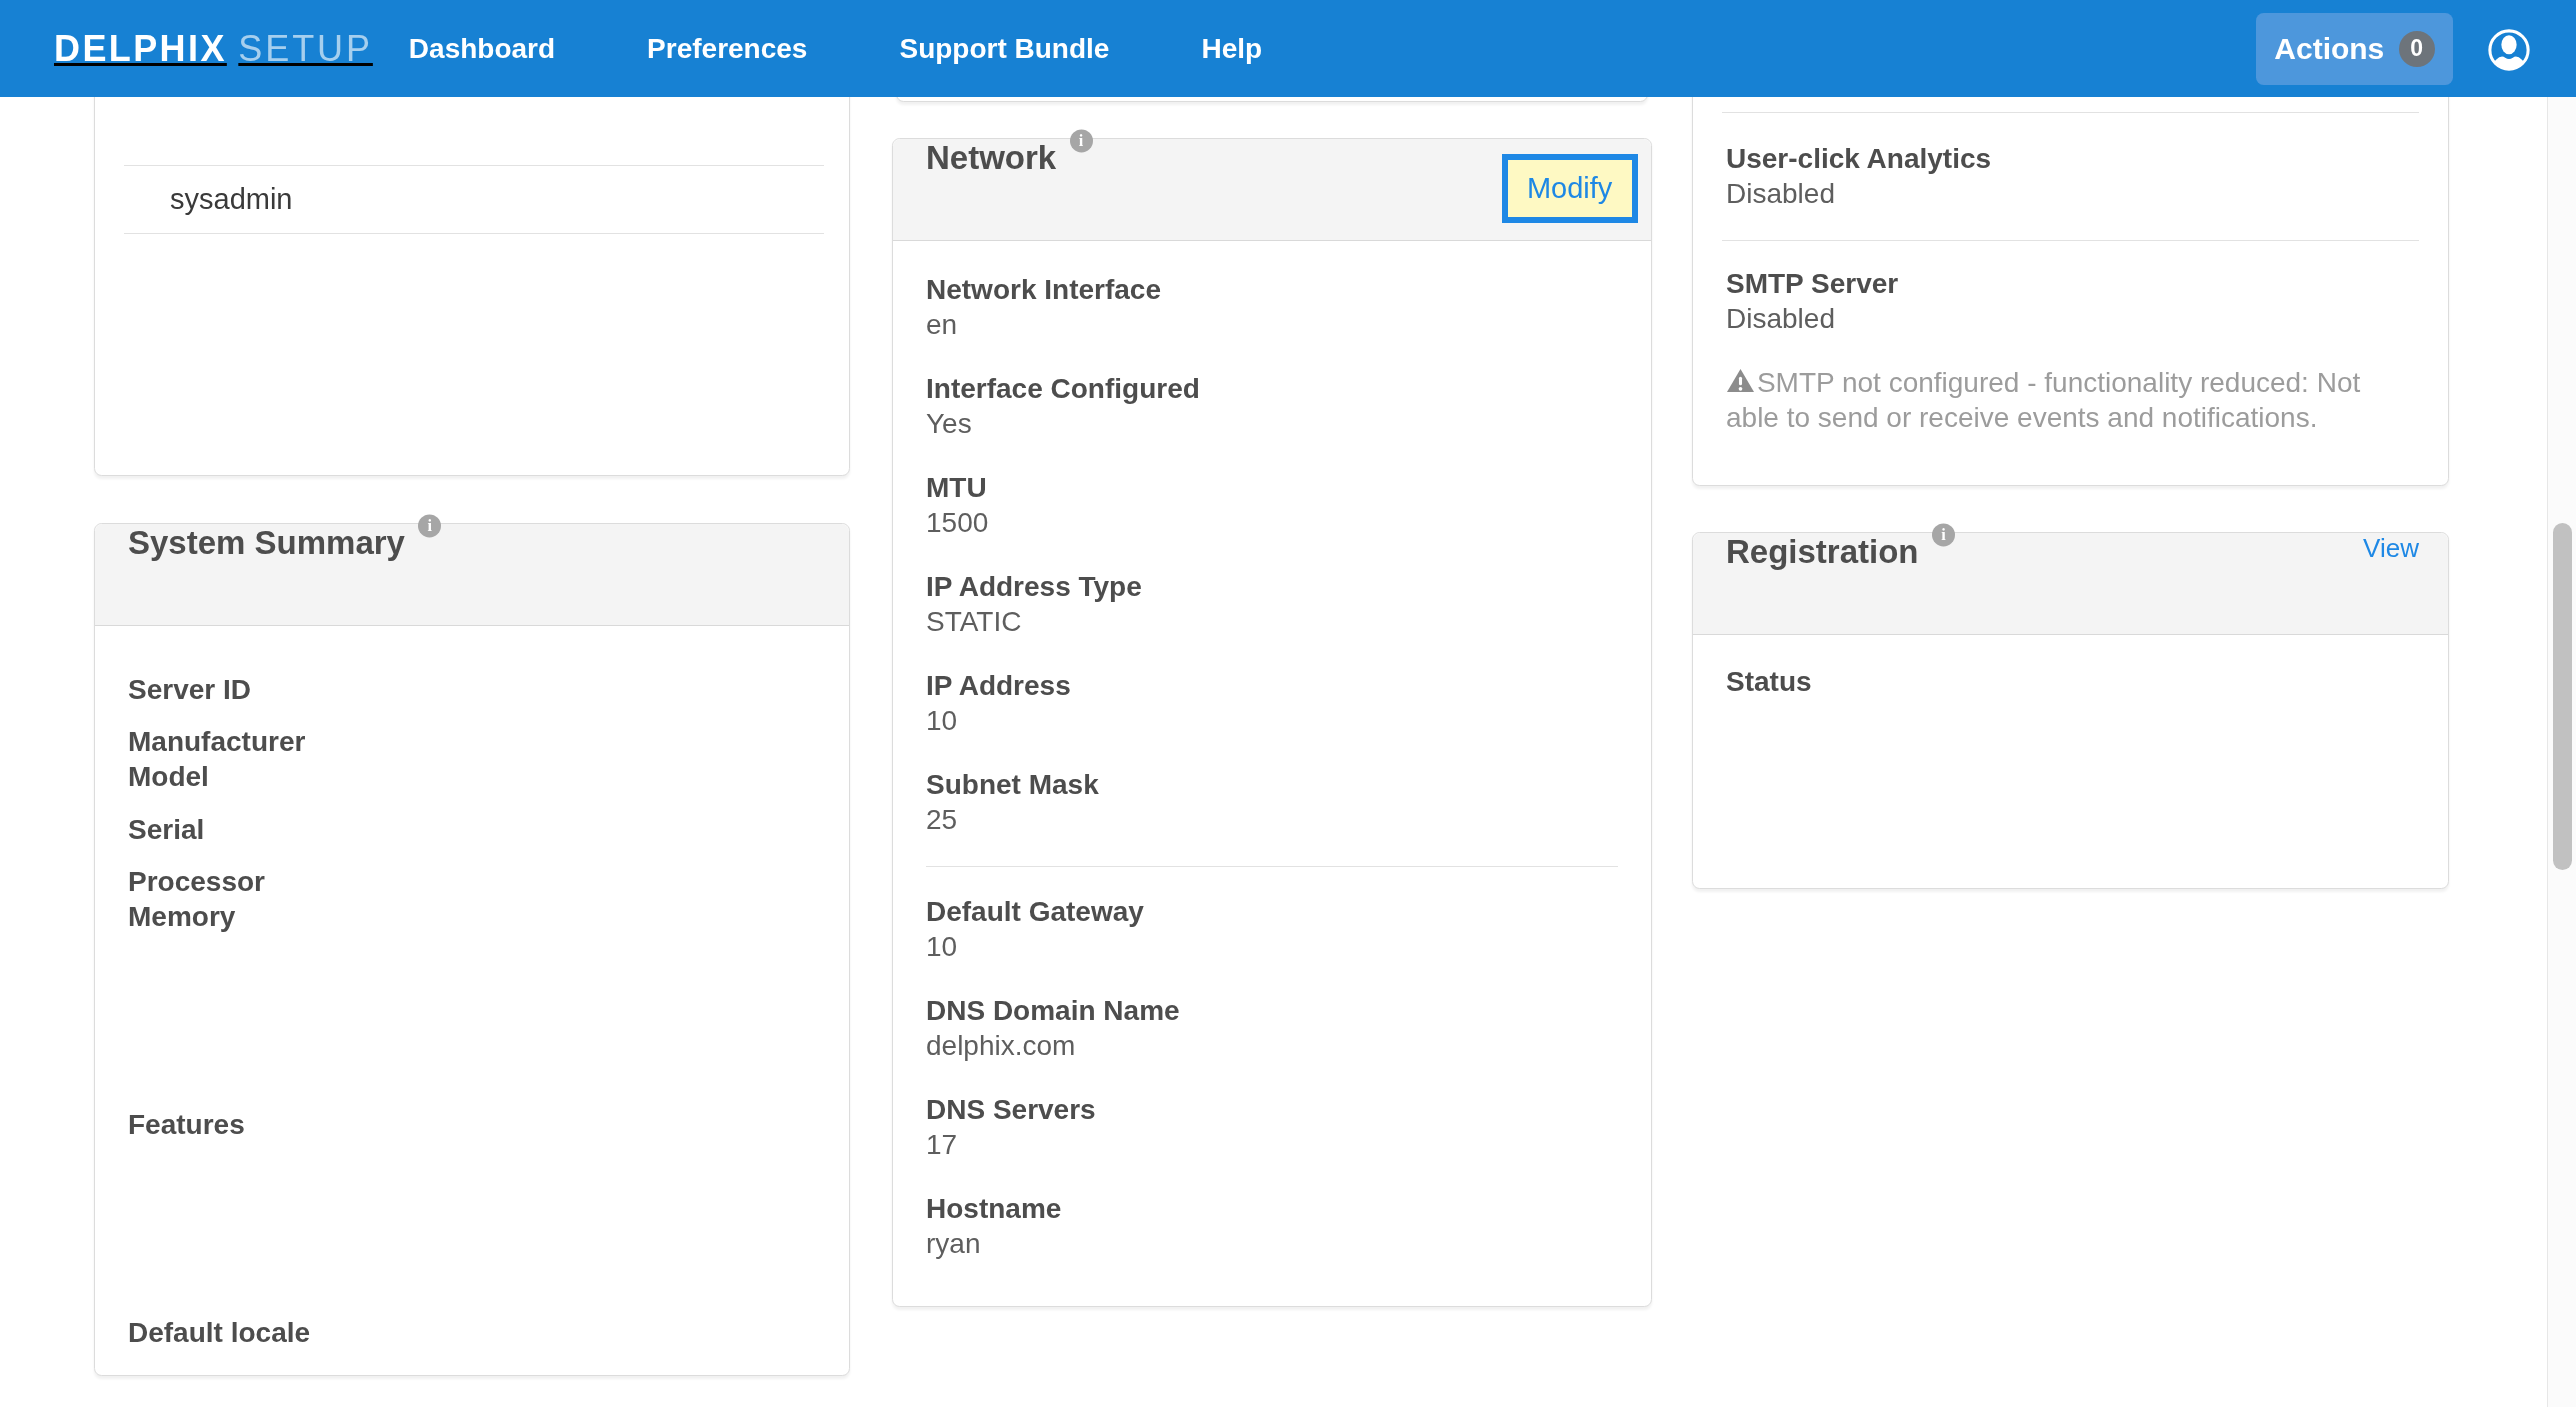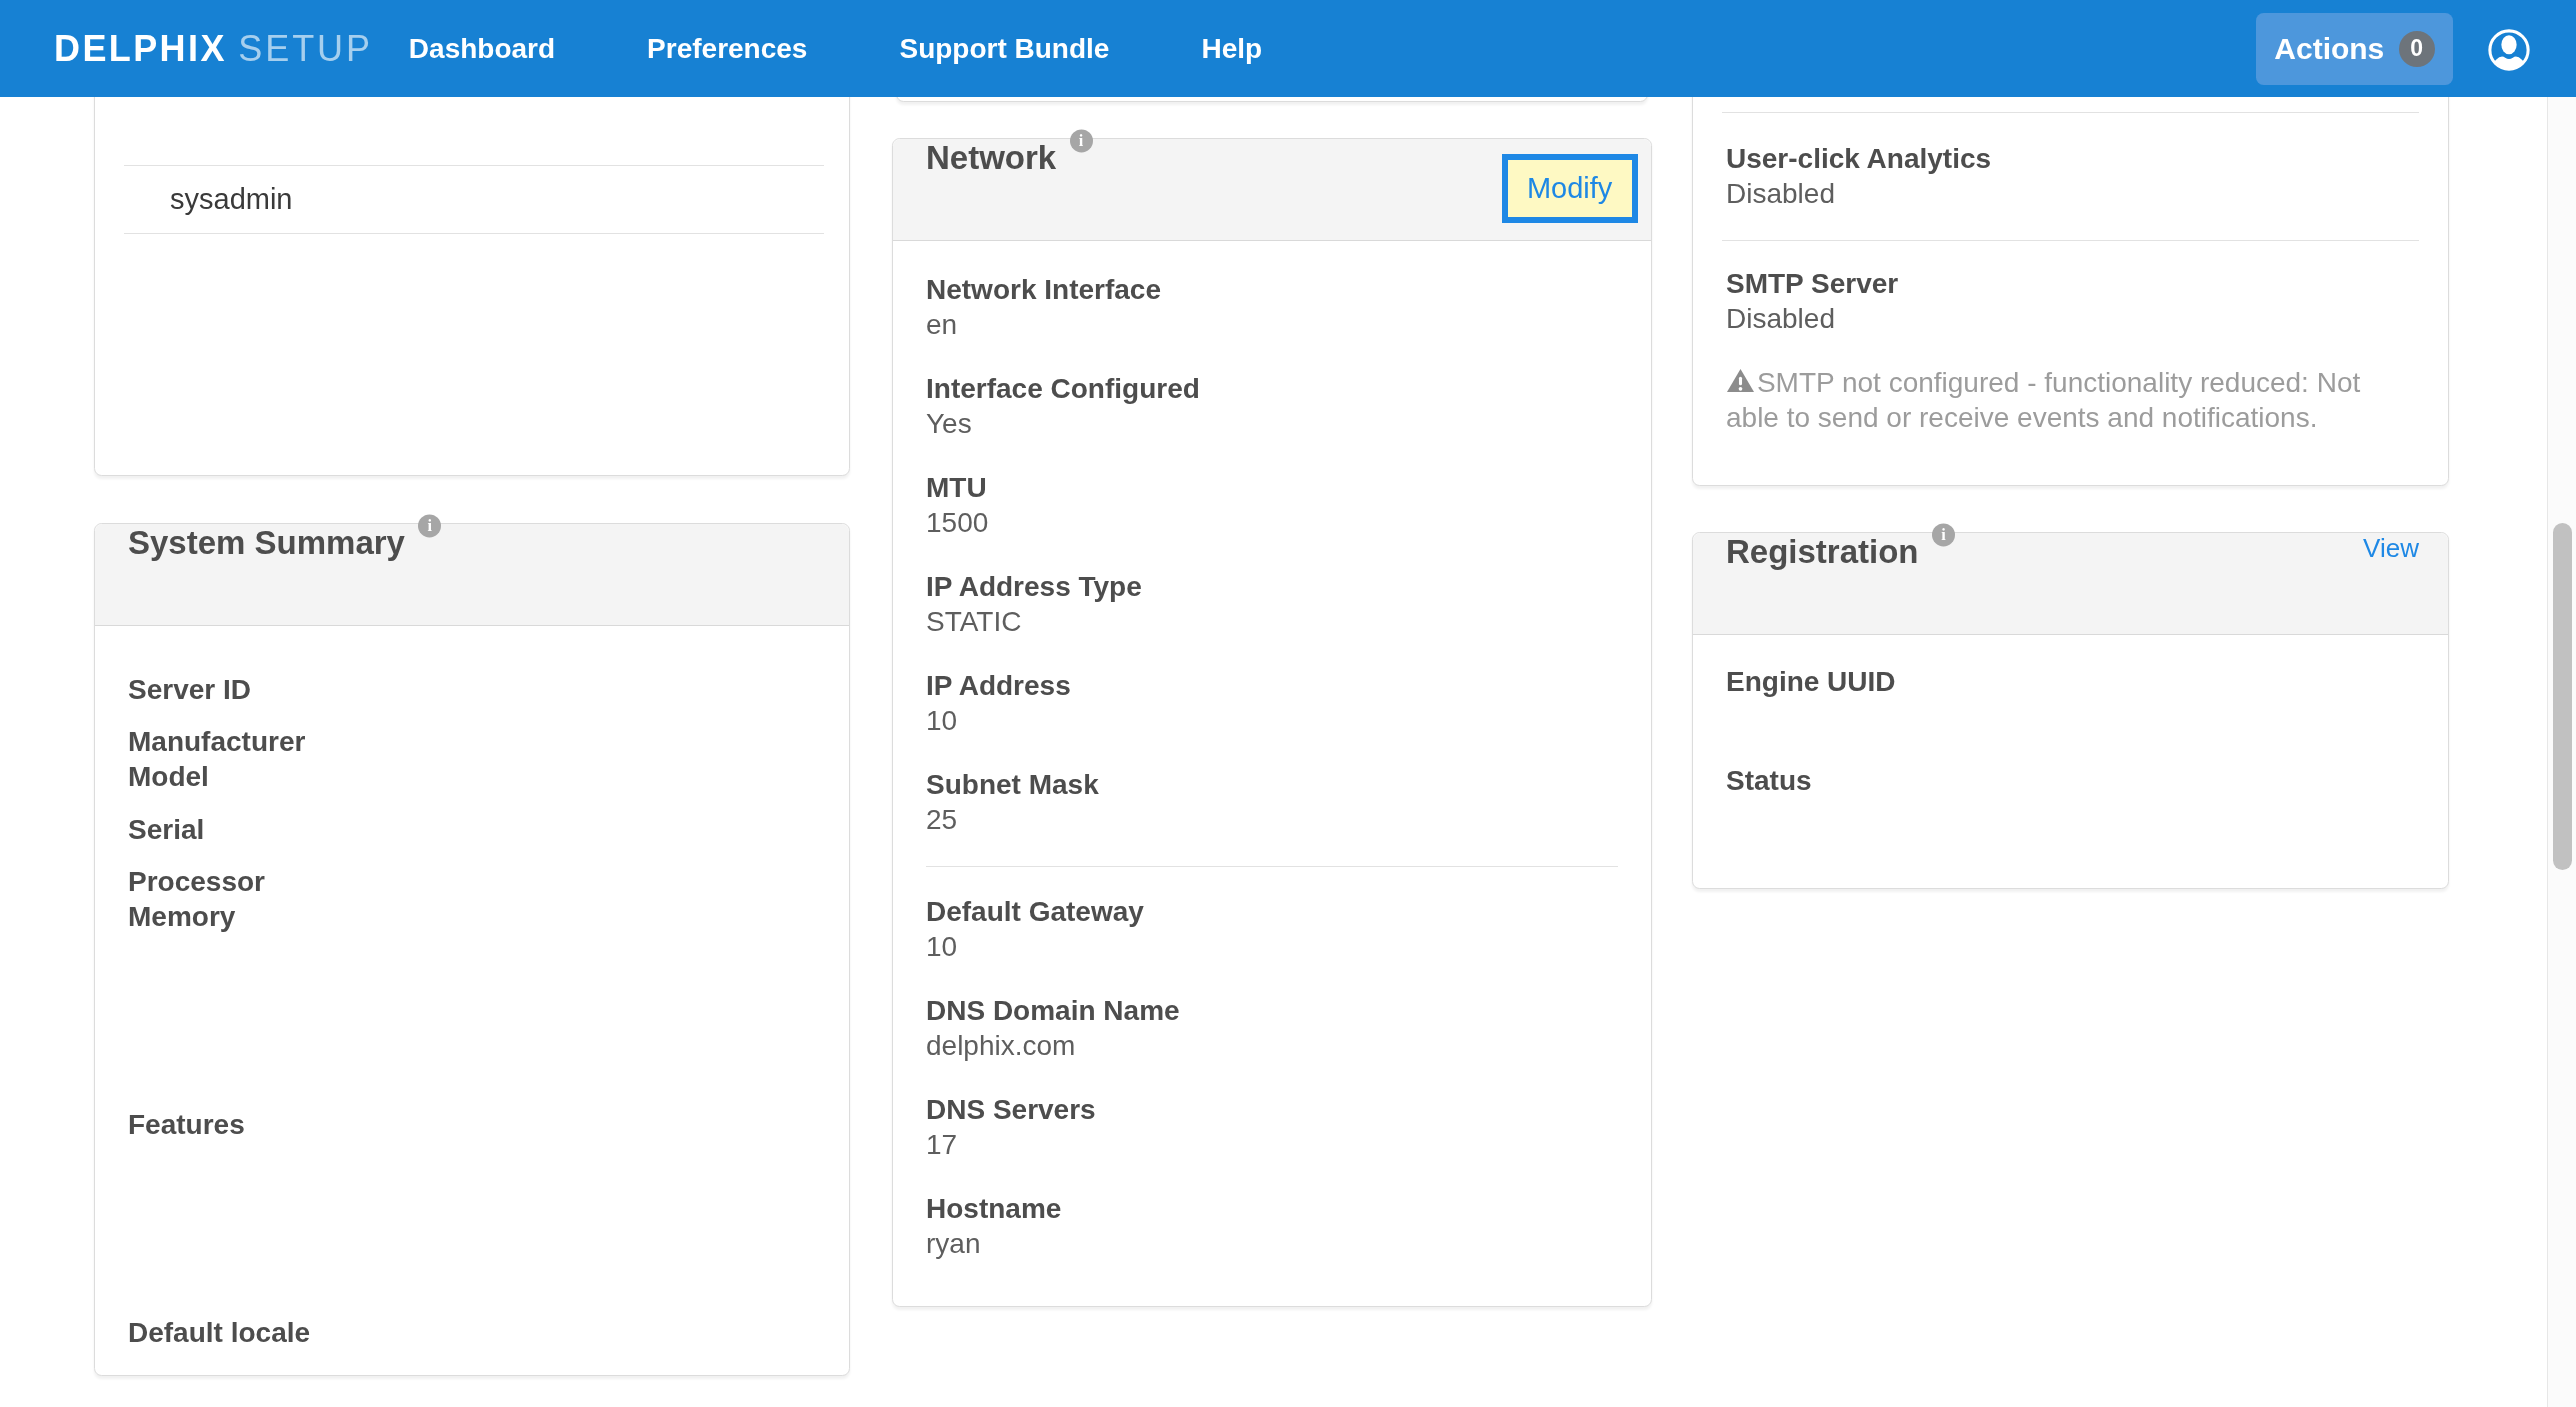--- a/index.html
+++ b/index.html
@@ -7,21 +7,21 @@
     position:relative;width:2576px;height:1408px;overflow:hidden;
     background:#ffffff;font-family:"Liberation Sans",sans-serif;
     -webkit-font-smoothing:antialiased;
   }
   
   .nav{
     position:absolute;left:0;top:0;width:2576px;height:97px;
     background:#1781d3;display:flex;align-items:center;z-index:10;
     box-sizing:border-box;padding-left:54px;
   }
-  .brand{display:flex;align-items:baseline;white-space:nowrap;}
+  .brand{display:flex;align-items:baseline;white-space:nowrap;text-decoration:underline;}
   .brand-primary{font-size:36px;font-weight:700;color:#ffffff;letter-spacing:2.4px;}
   .brand-secondary{font-size:36px;font-weight:300;color:rgba(255,255,255,.62);letter-spacing:2.9px;margin-left:11.5px;}
   .nav-menu{display:flex;gap:92px;margin-left:36px;justify-content:space-between;}
   .nav-item{font-size:28px;font-weight:700;color:#ffffff;cursor:pointer;white-space:nowrap;}
   .actions-btn{
     position:absolute;right:123px;top:12.5px;width:197px;height:72px;
     background:#4d97dc;border-radius:7.7px;display:flex;align-items:center;
     justify-content:center;gap:14.4px;cursor:pointer;
   }
   .actions-label{font-size:30px;font-weight:700;color:#ffffff;}
@@ -194,24 +194,20 @@
     </div>
   </div>
 
   <div class="card" id="registration-card">
     <div class="card-header">
       <span class="card-title">Registration</span>
       <span class="info-icon">i</span>
       <span class="link">View</span>
     </div>
     <div class="reg-body">
-      <div class="field">
-        <div class="lbl">Engine UUID</div>
-        <div class="val"></div>
-      </div>
       <div class="field">
         <div class="lbl">Status</div>
         <div class="val"></div>
       </div>
     </div>
   </div>
 
   <div class="nav">
     <div class="brand">
       <span class="brand-primary">DELPHIX</span>

